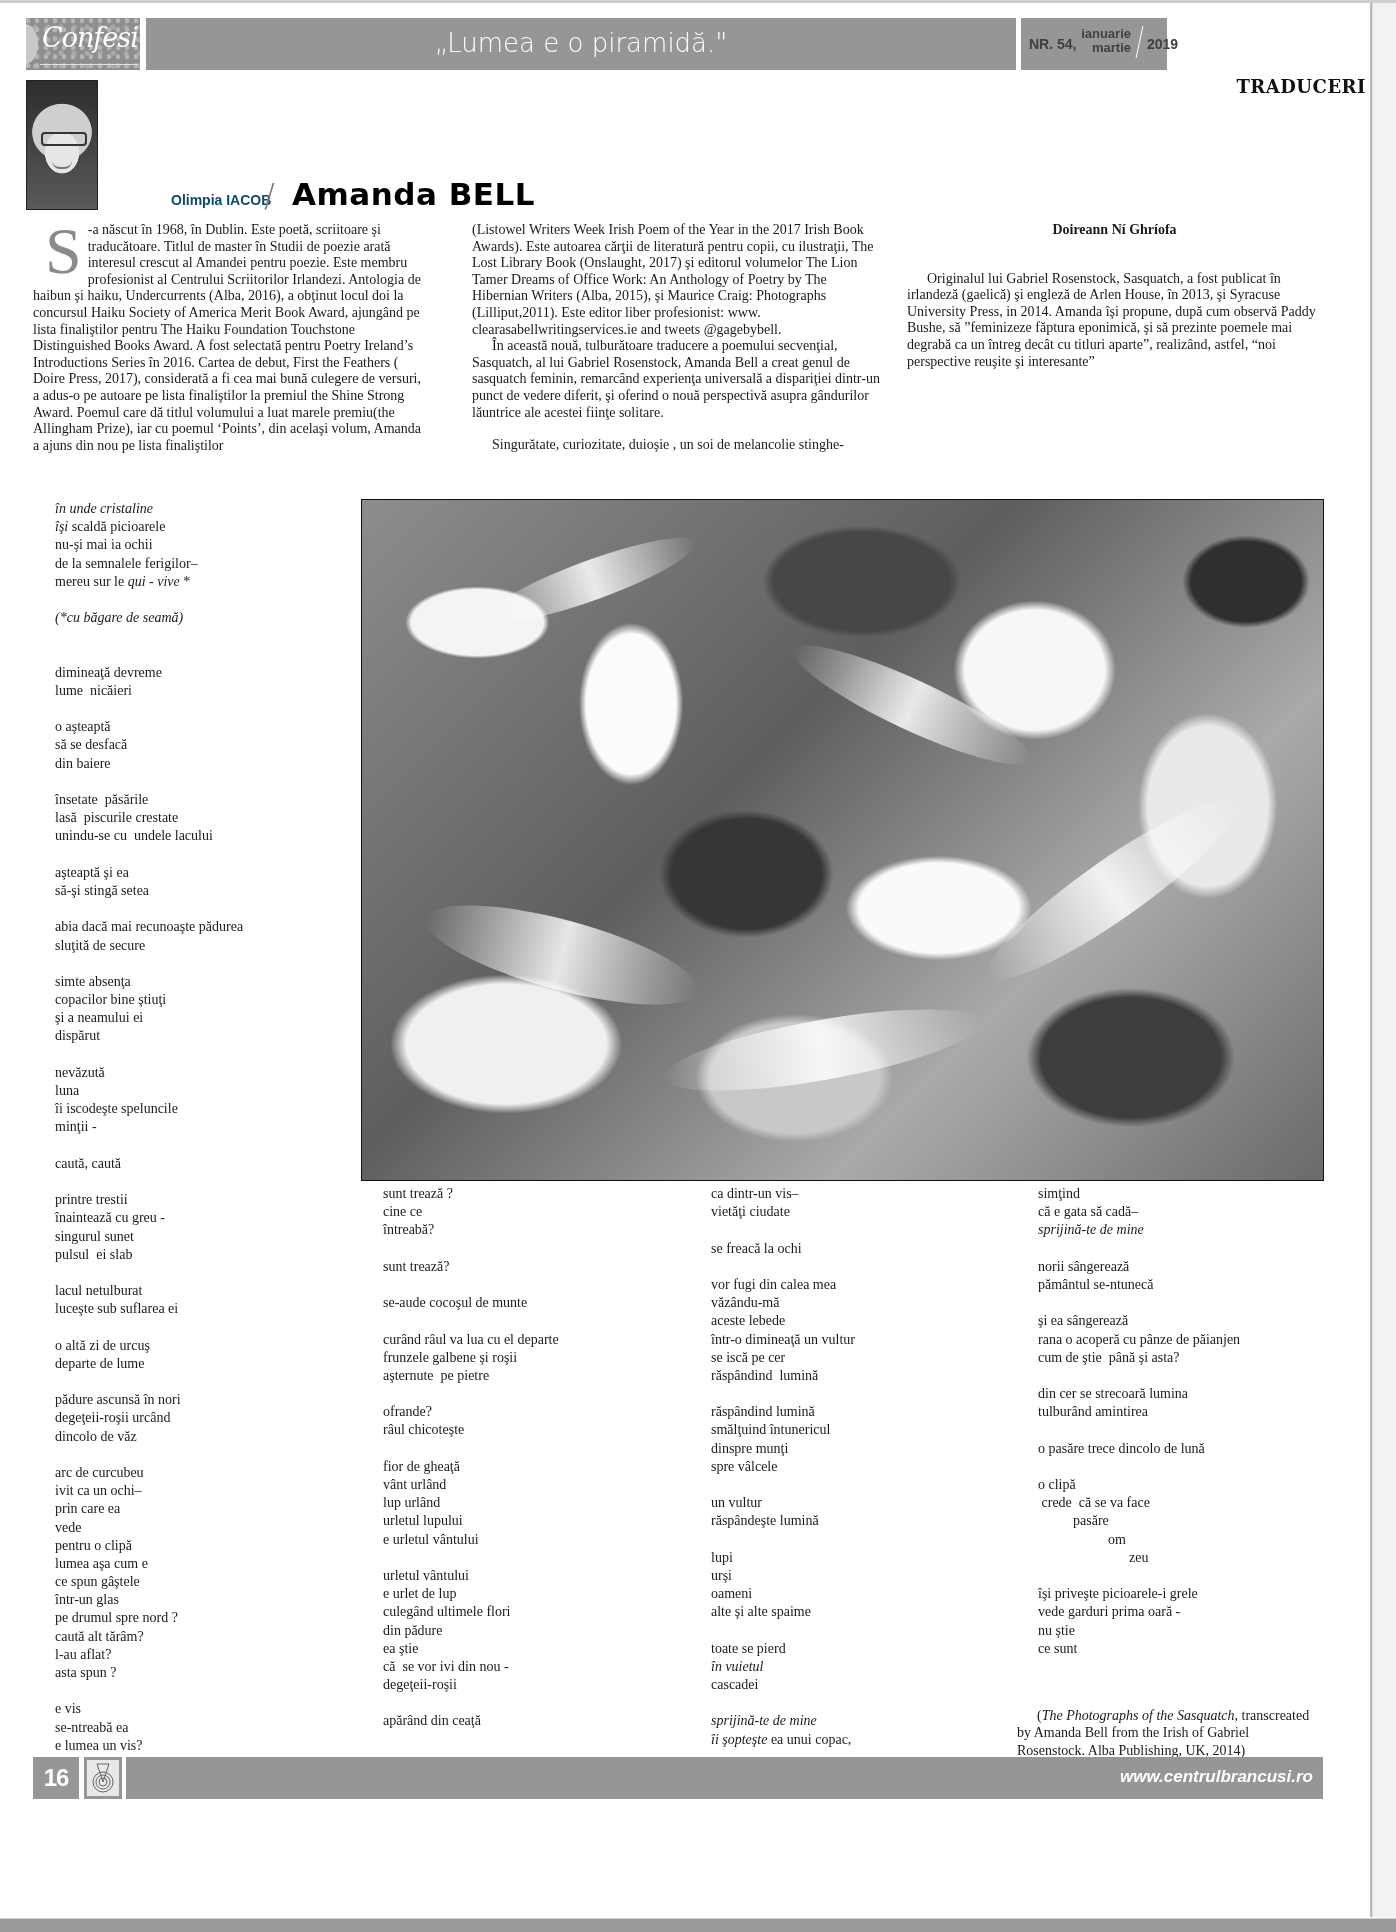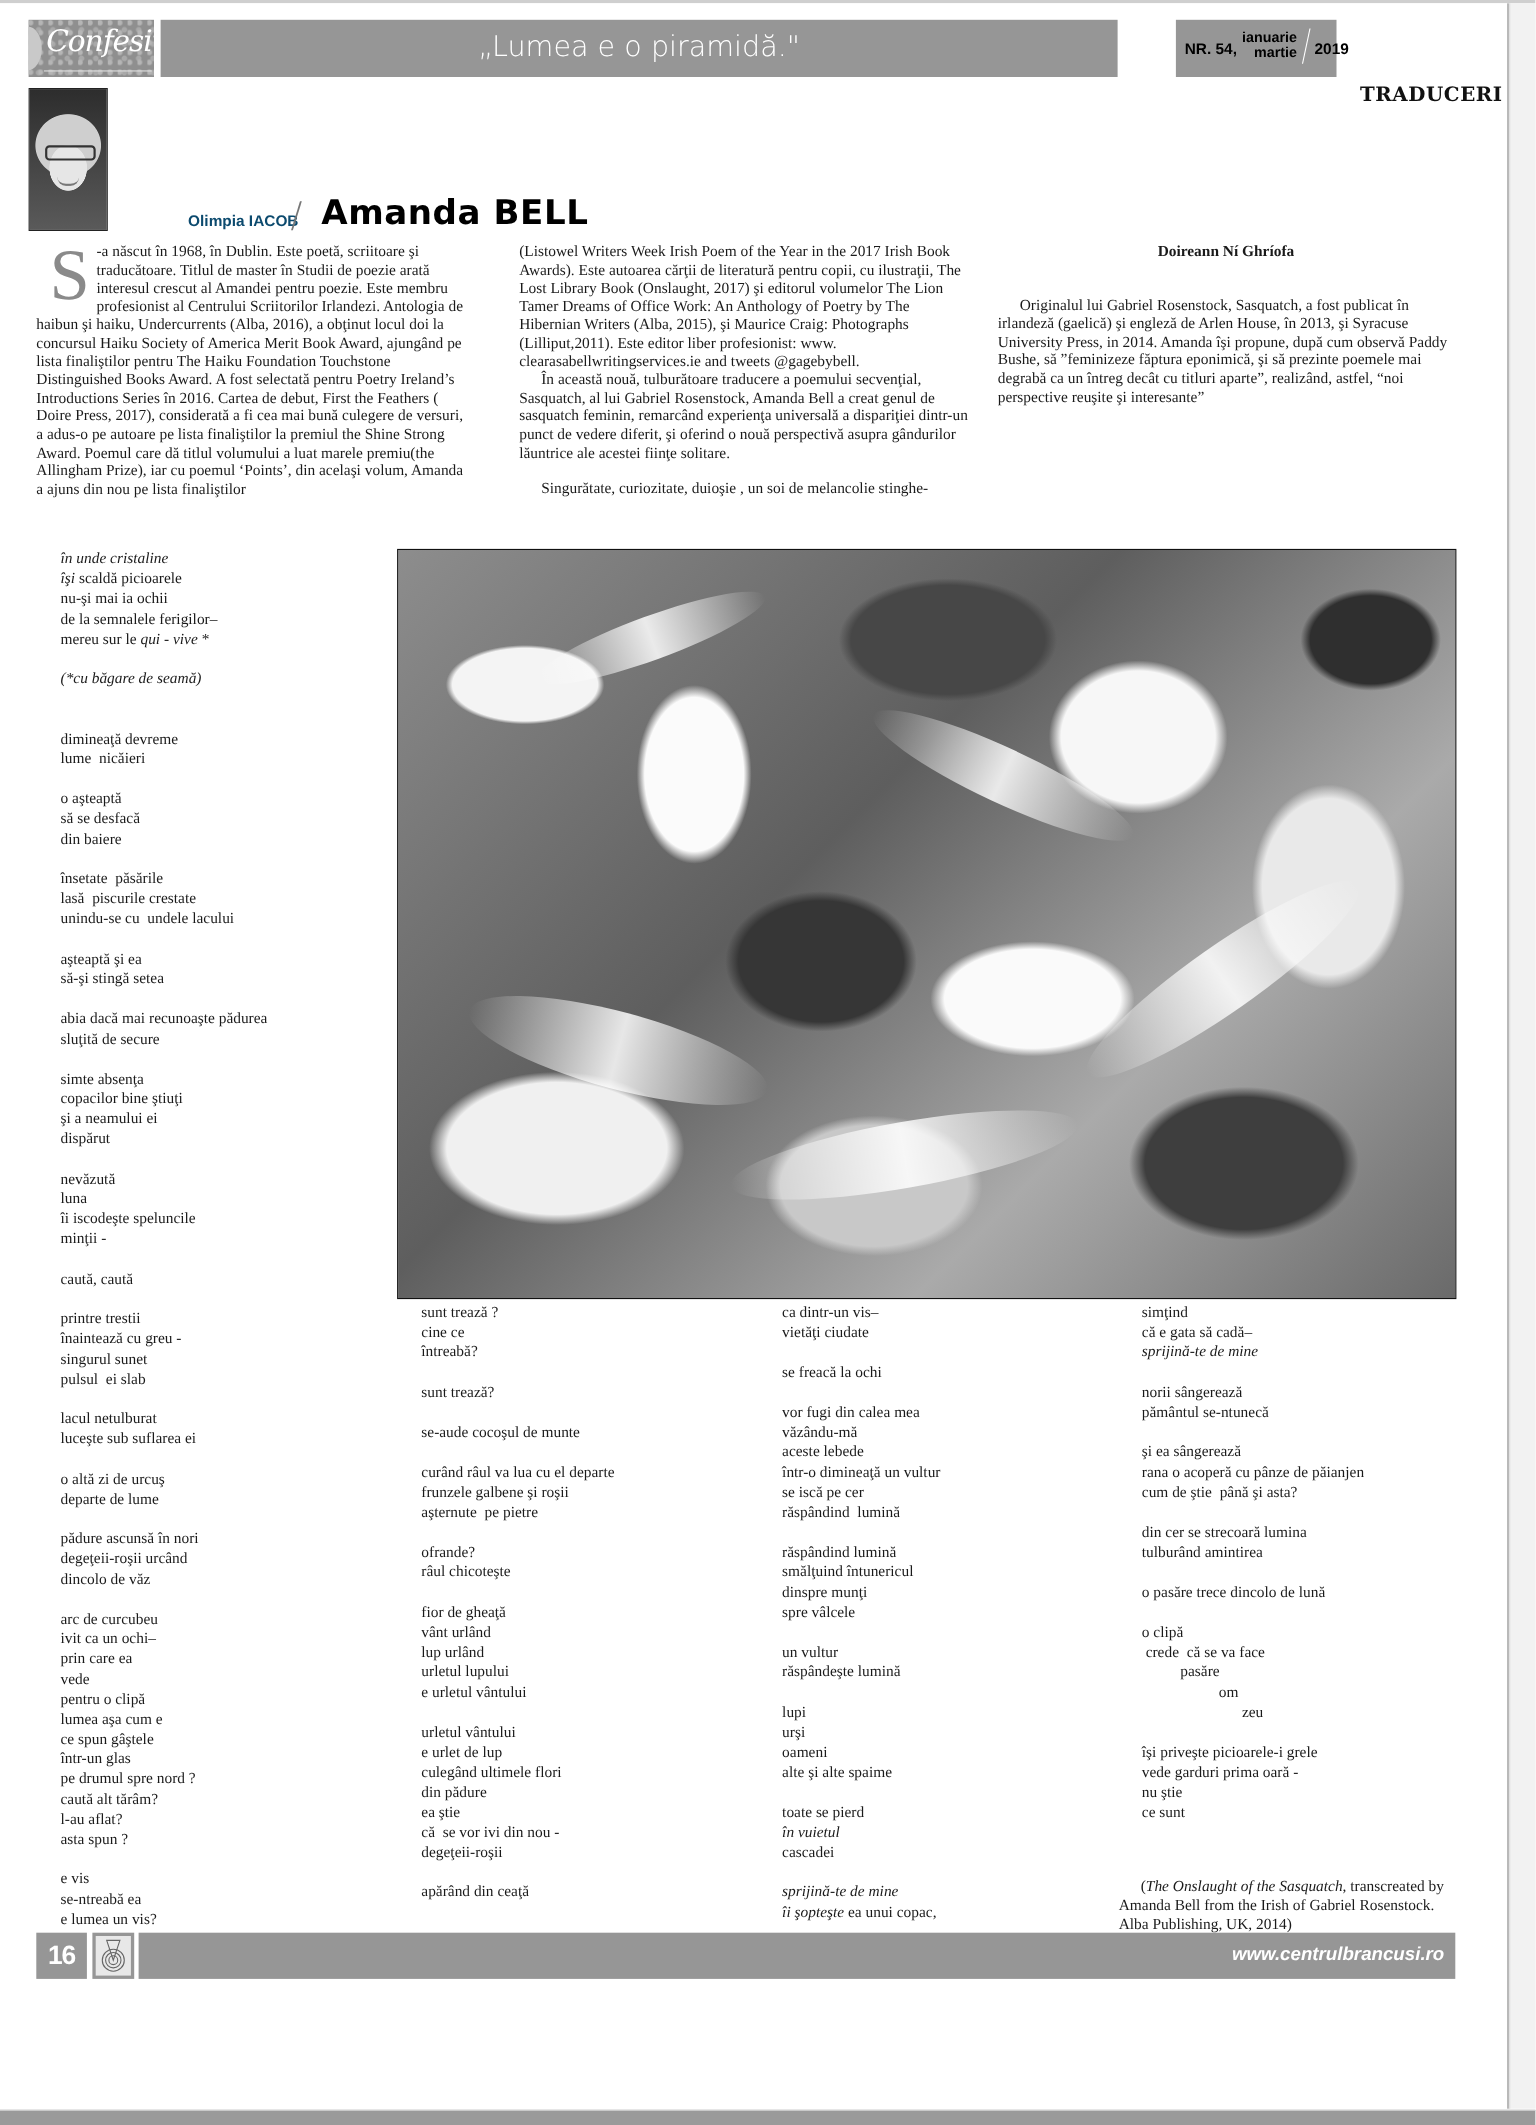--- a/index.html
+++ b/index.html
@@ -13,22 +13,22 @@
   
   .logo { position:absolute; left:26px; top:18px; width:114px; height:52px; background:#8f8f8f;
           background-image:radial-gradient(circle at 20% 30%, #b5b5b5 0 2px, transparent 3px), radial-gradient(circle at 70% 70%, #a9a9a9 0 2px, transparent 3px);
           background-size:9px 9px, 13px 13px; overflow:hidden; }
   .logo .notch { position:absolute; left:-14px; top:6px; width:26px; height:40px; border-radius:50%; background:#c9c9c9; }
   .logo .name { position:absolute; left:16px; top:4px; font-family:"DejaVu Serif", serif; font-style:italic; font-size:27px; color:#fff; letter-spacing:-1px; }
   .logo .rule { position:absolute; left:14px; right:2px; bottom:5px; height:1px; background:#e0e0e0; }
   .titlebar { position:absolute; left:146px; top:18px; width:870px; height:52px; background:#969696; }
   .titlebar .title { position:absolute; left:0; right:0; top:10px; text-align:center; font-family:"DejaVu Sans", sans-serif;
           font-size:26px; color:#fff; font-weight:300; }
-  .issuebox { position:absolute; left:1021px; top:18px; width:146px; height:52px; background:#969696; color:#000000;
-          font-family:"Liberation Sans", sans-serif; font-size:14px; font-weight:bold;margin-left:48px; }
+  .issuebox { position:absolute; left:1021px; top:18px; width:146px; height:52px; background:#969696; color:#404040;
+          font-family:"Liberation Sans", sans-serif; font-size:14px; font-weight:bold; }
   .issuebox .nr { position:absolute; left:8px; top:18px; }
   .issuebox .months { position:absolute; left:60px; top:9px; width:50px; text-align:right; font-size:13px; line-height:14px; }
   .issuebox .slash { position:absolute; left:118px; top:8px; width:1px; height:32px; background:#fff; transform:skewX(-12deg); }
   .issuebox .year { position:absolute; left:126px; top:18px; }
   .section { position:absolute; right:30px; top:76px; font-family:"DejaVu Serif", serif; font-weight:bold; font-size:18px; color:#111; letter-spacing:0.5px; }
 
   
   .photo { position:absolute; left:26px; top:80px; width:70px; height:128px; border:1px solid #222;
            background: radial-gradient(ellipse 28px 34px at 50% 56%, #e6e6e6 0 60%, transparent 62%),
                        radial-gradient(ellipse 42px 40px at 50% 40%, #cfcfcf 0 70%, transparent 72%),
@@ -136,21 +136,21 @@
   <div class="streak" style="left:60px; top:420px; width:280px; height:70px; transform:rotate(15deg);"></div>
   <div class="streak" style="left:300px; top:520px; width:320px; height:60px; transform:rotate(-10deg);"></div>
 </div>
 
 <div class="poem" id="pc1" style="left:55px; top:500px;"><span class="l"><i>în unde cristaline</i></span><span class="l"><i>îşi</i><span> scaldă picioarele</span></span><span class="l">nu-şi mai ia ochii</span><span class="l">de la semnalele ferigilor–</span><span class="l"><span>mereu sur le </span><i>qui - vive</i><span> *</span></span><span class="l"></span><span class="l"><i>(*cu băgare de seamă)</i></span><span class="l"></span><span class="l"></span><span class="l">dimineaţă devreme</span><span class="l">lume  nicăieri</span><span class="l"></span><span class="l">o aşteaptă</span><span class="l">să se desfacă</span><span class="l">din baiere</span><span class="l"></span><span class="l">însetate  păsările</span><span class="l">lasă  piscurile crestate</span><span class="l">unindu-se cu  undele lacului</span><span class="l"></span><span class="l">aşteaptă şi ea</span><span class="l">să-şi stingă setea</span><span class="l"></span><span class="l">abia dacă mai recunoaşte pădurea</span><span class="l">sluţită de secure</span><span class="l"></span><span class="l">simte absenţa</span><span class="l">copacilor bine ştiuţi</span><span class="l">şi a neamului ei</span><span class="l">dispărut</span><span class="l"></span><span class="l">nevăzută</span><span class="l">luna</span><span class="l">îi iscodeşte speluncile</span><span class="l">minţii -</span><span class="l"></span><span class="l">caută, caută</span><span class="l"></span><span class="l">printre trestii</span><span class="l">înaintează cu greu -</span><span class="l">singurul sunet</span><span class="l">pulsul  ei slab</span><span class="l"></span><span class="l">lacul netulburat</span><span class="l">luceşte sub suflarea ei</span><span class="l"></span><span class="l">o altă zi de urcuş</span><span class="l">departe de lume</span><span class="l"></span><span class="l">pădure ascunsă în nori</span><span class="l">degeţeii-roşii urcând</span><span class="l">dincolo de văz</span><span class="l"></span><span class="l">arc de curcubeu</span><span class="l">ivit ca un ochi–</span><span class="l">prin care ea</span><span class="l">vede</span><span class="l">pentru o clipă</span><span class="l">lumea aşa cum e</span><span class="l">ce spun gâştele</span><span class="l">într-un glas</span><span class="l">pe drumul spre nord ?</span><span class="l">caută alt tărâm?</span><span class="l">l-au aflat?</span><span class="l">asta spun ?</span><span class="l"></span><span class="l">e vis</span><span class="l">se-ntreabă ea</span><span class="l">e lumea un vis?</span></div>
 <div class="poem" id="pc2" style="left:383px; top:1185px;"><span class="l">sunt trează ?</span><span class="l">cine ce</span><span class="l">întreabă?</span><span class="l"></span><span class="l">sunt trează?</span><span class="l"></span><span class="l">se-aude cocoşul de munte</span><span class="l"></span><span class="l">curând râul va lua cu el departe</span><span class="l">frunzele galbene şi roşii</span><span class="l">aşternute  pe pietre</span><span class="l"></span><span class="l">ofrande?</span><span class="l">râul chicoteşte</span><span class="l"></span><span class="l">fior de gheaţă</span><span class="l">vânt urlând</span><span class="l">lup urlând</span><span class="l">urletul lupului</span><span class="l">e urletul vântului</span><span class="l"></span><span class="l">urletul vântului</span><span class="l">e urlet de lup</span><span class="l">culegând ultimele flori</span><span class="l">din pădure</span><span class="l">ea ştie</span><span class="l">că  se vor ivi din nou -</span><span class="l">degeţeii-roşii</span><span class="l"></span><span class="l">apărând din ceaţă</span></div>
 <div class="poem" id="pc3" style="left:711px; top:1185px;"><span class="l">ca dintr-un vis–</span><span class="l">vietăţi ciudate</span><span class="l"></span><span class="l">se freacă la ochi</span><span class="l"></span><span class="l">vor fugi din calea mea</span><span class="l">văzându-mă</span><span class="l">aceste lebede</span><span class="l">într-o dimineaţă un vultur</span><span class="l">se iscă pe cer</span><span class="l">răspândind  lumină</span><span class="l"></span><span class="l">răspândind lumină</span><span class="l">smălţuind întunericul</span><span class="l">dinspre munţi</span><span class="l">spre vâlcele</span><span class="l"></span><span class="l">un vultur</span><span class="l">răspândeşte lumină</span><span class="l"></span><span class="l">lupi</span><span class="l">urşi</span><span class="l">oameni</span><span class="l">alte şi alte spaime</span><span class="l"></span><span class="l">toate se pierd</span><span class="l"><i>în vuietul</i></span><span class="l">cascadei</span><span class="l"></span><span class="l"><i>sprijină-te de mine</i></span><span class="l"><i>îi şopteşte</i><span> ea unui copac,</span></span></div>
 <div class="poem" id="pc4" style="left:1038px; top:1185px;"><span class="l">simţind</span><span class="l">că e gata să cadă–</span><span class="l"><i>sprijină-te de mine</i></span><span class="l"></span><span class="l">norii sângerează</span><span class="l">pământul se-ntunecă</span><span class="l"></span><span class="l">şi ea sângerează</span><span class="l">rana o acoperă cu pânze de păianjen</span><span class="l">cum de ştie  până şi asta?</span><span class="l"></span><span class="l">din cer se strecoară lumina</span><span class="l">tulburând amintirea</span><span class="l"></span><span class="l">o pasăre trece dincolo de lună</span><span class="l"></span><span class="l">o clipă</span><span class="l"> crede  că se va face</span><span class="l">          pasăre</span><span class="l">                    om</span><span class="l">                          zeu</span><span class="l"></span><span class="l">îşi priveşte picioarele-i grele</span><span class="l">vede garduri prima oară -</span><span class="l">nu ştie</span><span class="l">ce sunt</span></div>
 
 <div class="col" style="left:1017px; top:1707px; width:300px; line-height:17.4px;">
-  <p class="indent"><span>(</span><i>The Onslaught of the Sasquatch</i><span>, transcreated by Amanda Bell from the Irish of Gabriel Rosenstock. Alba Publishing, UK, 2014)</span></p>
+  <p class="indent"><span>(</span><i>The Photographs of the Sasquatch</i><span>, transcreated by Amanda Bell from the Irish of Gabriel Rosenstock. Alba Publishing, UK, 2014)</span></p>
 </div>
 
 <div class="pgnum">16</div>
 <div class="footlogo">
   <div class="inner">
     <svg width="32" height="36" viewBox="0 0 32 36">
       <circle cx="16" cy="22" r="10" fill="none" stroke="#666" stroke-width="1"></circle>
       <circle cx="16" cy="22" r="7" fill="none" stroke="#666" stroke-width="1"></circle>
       <circle cx="16" cy="22" r="4" fill="none" stroke="#666" stroke-width="1"></circle>
       <path d="M10 4 L16 22 L22 4 Z" fill="none" stroke="#666" stroke-width="1"></path>

